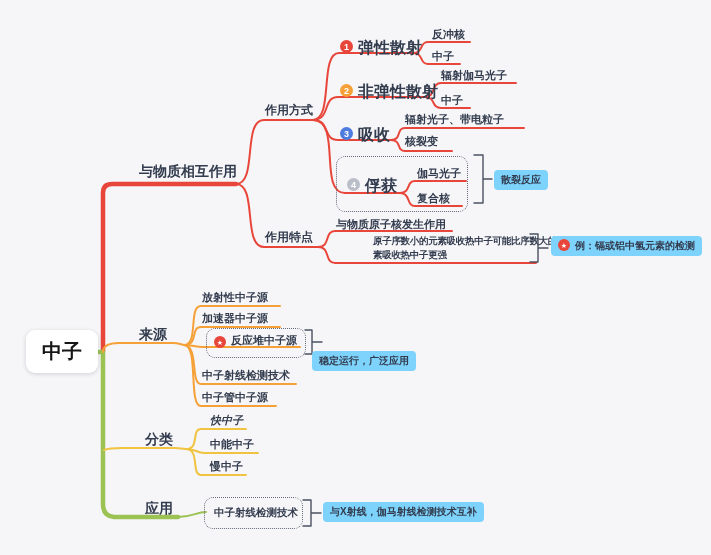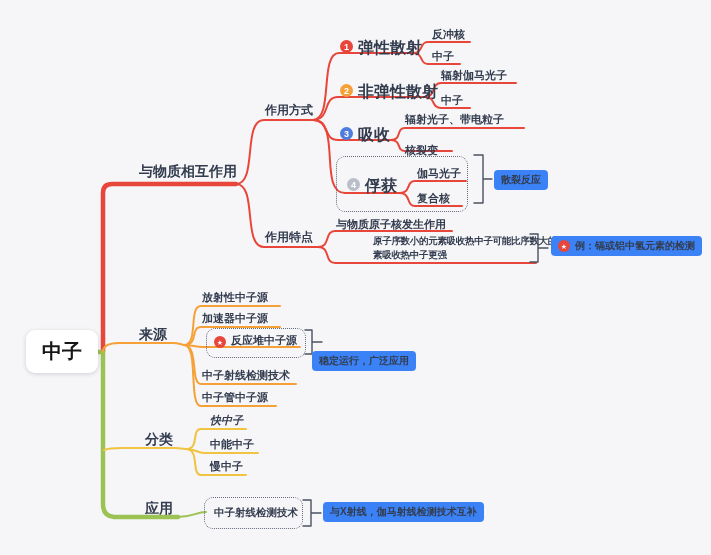--- a/index.html
+++ b/index.html
@@ -30,22 +30,22 @@
     color:#fff;font-size:9px;font-weight:700;display:flex;align-items:center;justify-content:center;
   }
   .badge-1{background:#e8463a;} .badge-2{background:#f6a138;}
   .badge-3{background:#4d7bdf;} .badge-4{background:#b9bec8;}
   .starbadge{
     display:inline-flex;width:12px;height:12px;border-radius:50%;background:#e8463a;flex:0 0 auto;
     color:#fff;font-size:7px;align-items:center;justify-content:center;line-height:1;
   }
   .starbadge.abs{position:absolute;z-index:4;}
   .callout{
-    position:absolute;background:#3b82f6;border-radius:4px;padding:3px 7px;z-index:3;
-    font-size:10px;font-weight:700;color:#333c4e;white-space:nowrap;display:flex;align-items:center;gap:5px;
+    position:absolute;background:#7dd3fc;border-radius:4px;padding:3px 7px;z-index:3;
+    font-size:10px;font-weight:700;color:#333c4e;white-space:nowrap;display:flex;align-items:flex-start;gap:5px;
   }
 </style>
 </head>
 <body>
 
 <div class="canvas">
 
   <svg class="wires" width="711" height="555" viewBox="0 0 711 555">
     <g fill="none" stroke-linecap="round" stroke-linejoin="round">
 
@@ -116,21 +116,21 @@
   <div class="node leaf" style="left:432px;top:50px;">中子</div>
 
   <span class="numbadge badge-2" style="left:340px;top:84px;">2</span>
   <div class="node lbl-item" style="left:358px;top:83px;">非弹性散射</div>
   <div class="node leaf" style="left:441px;top:69px;">辐射伽马光子</div>
   <div class="node leaf" style="left:441px;top:94px;">中子</div>
 
   <span class="numbadge badge-3" style="left:340px;top:127px;">3</span>
   <div class="node lbl-item" style="left:358px;top:126px;">吸收</div>
   <div class="node leaf" style="left:405px;top:113px;">辐射光子、带电粒子</div>
-  <div class="node leaf" style="left:405px;top:144px;">核裂变</div>
+  <div class="node leaf" style="left:405px;top:136px;font-family:Liberation Mono, monospace;">核裂变</div>
 
   <span class="numbadge badge-4" style="left:347px;top:178px;">4</span>
   <div class="node lbl-item" style="left:365px;top:177px;">俘获</div>
   <div class="node leaf" style="left:417px;top:167px;">伽马光子</div>
   <div class="node leaf" style="left:417px;top:192px;">复合核</div>
   <div class="callout" style="left:494px;top:170px;">
       <span>散裂反应</span>
     </div>
 
   <div class="node leaf" style="left:336px;top:218px;">与物质原子核发生作用</div>

